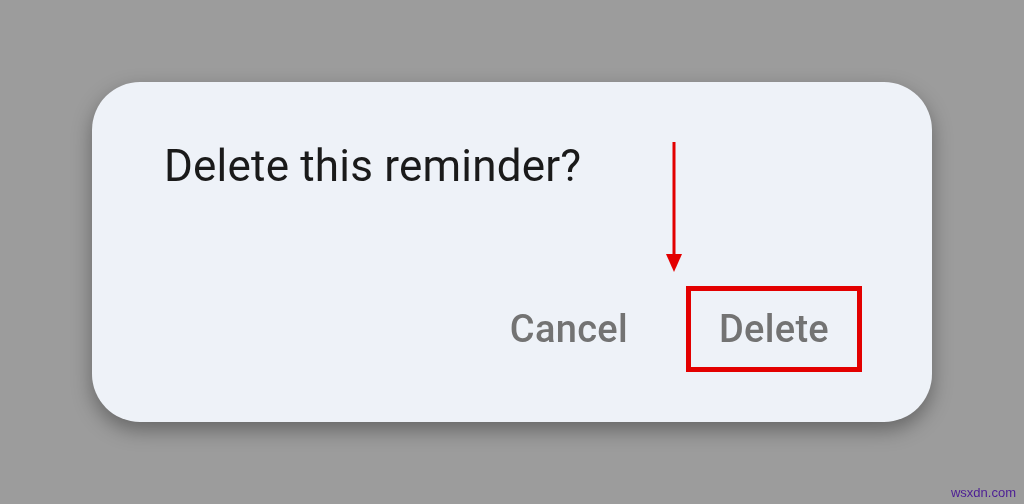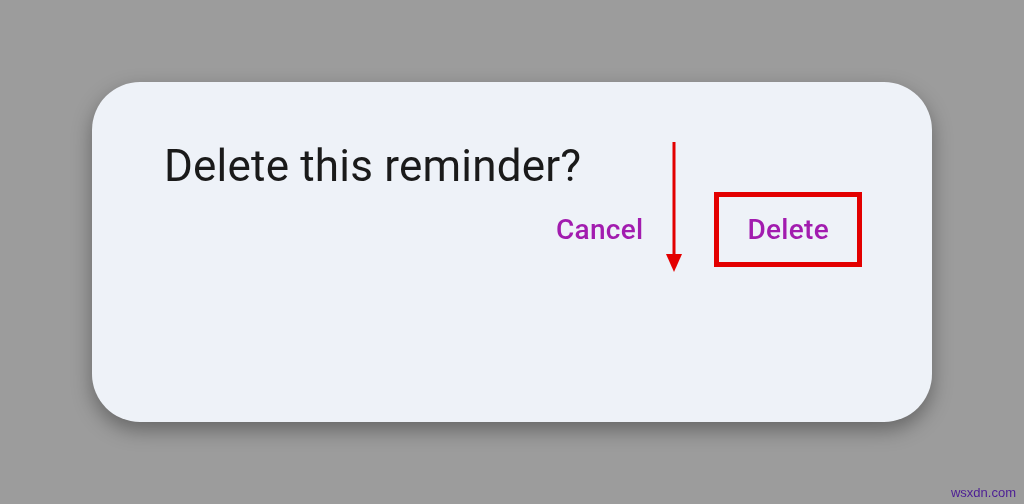--- a/index.html
+++ b/index.html
@@ -19,53 +19,53 @@
     }
     .dialog {
       width: 840px;
       height: 340px;
       background: #eef2f8;
       border-radius: 48px;
       box-shadow: 0 8px 20px rgba(0,0,0,0.35);
       padding: 50px 60px 40px 60px;
       display: flex;
       flex-direction: column;
+      justify-content: space-between;
       position: relative;
     }
     .dialog-title {
       font-size: 44px;
       font-weight: 400;
       color: #1a1a1a;
       letter-spacing: 0.2px;
       padding-left: 12px;
       padding-top: 8px;
     }
     .button-row {
       display: flex;
       justify-content: flex-end;
       gap: 30px;
       align-items: center;
       padding-right: 10px;
       padding-bottom: 10px;
     }
     .btn {
-      font-size: 28px;
+      font-size: 38px;
       font-weight: 500;
-      color: #a21caf;
+      color: #737373;
       background: transparent;
       border: none;
       cursor: pointer;
       padding: 16px 28px;
       font-family: inherit;
       letter-spacing: 0.3px;
     }
     .btn-delete-wrap {
       border: 5px solid #e30000;
       display: inline-block;
-      margin-left: 13px;
     }
     .arrow-annotation {
       position: absolute;
       top: 60px;
       right: 248px;
       width: 20px;
       height: 130px;
     }
     .watermark {
       position: absolute;

